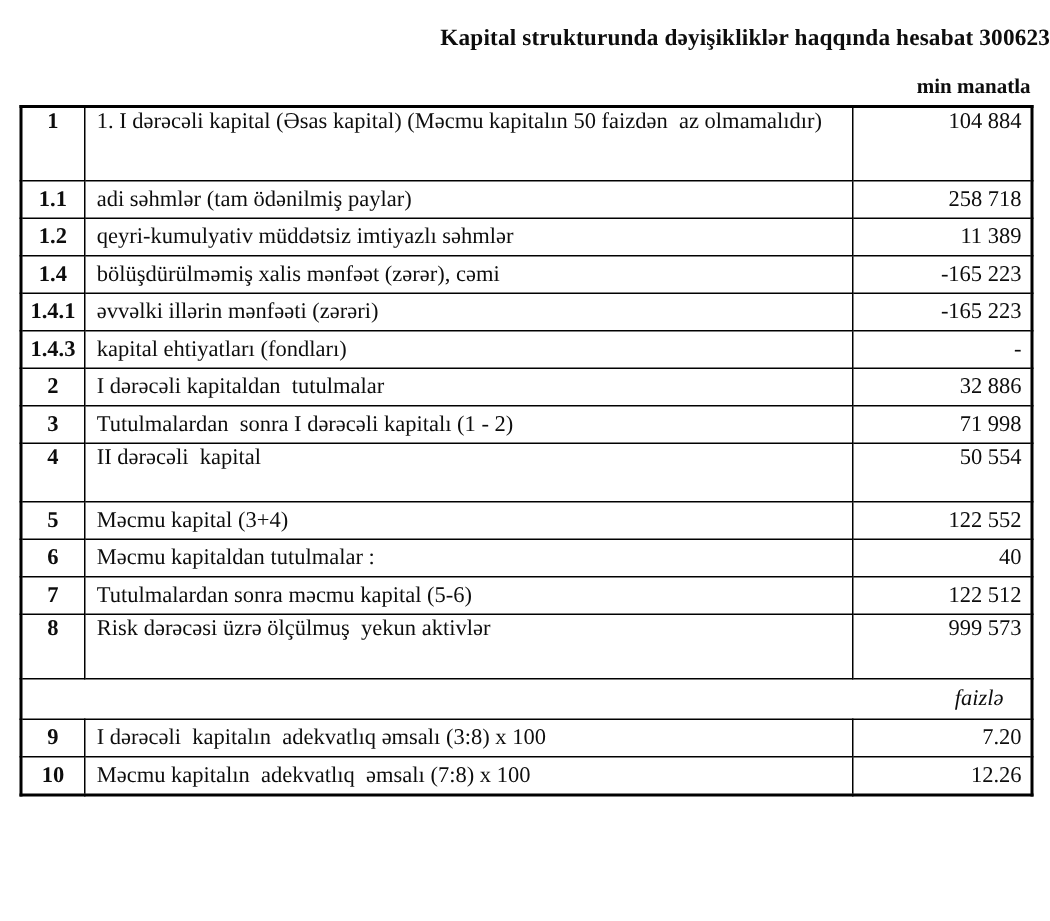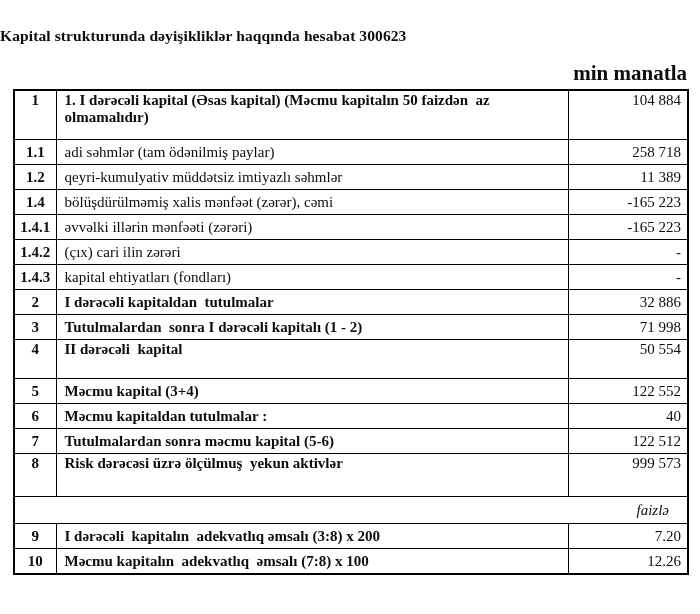--- a/index.html
+++ b/index.html
@@ -4,32 +4,31 @@
 <style>
   html,body{margin:0;padding:0;background:#ffffff;}
   body{
     width:700px;height:614px;
     font-family:"Liberation Serif", serif;
     color:#0d0d0d;
     position:relative;
     overflow:hidden;
   }
   .report-title{
-    padding-top:0;
-    text-align:left;
+    padding-top:17px;
+    text-align:right;
     font-weight:bold;
     font-size:15.5px;
     letter-spacing:0.1px;
-    margin-top:27px;
   }
   .unit-note{
     margin:16px 13px 3px 13px;
     text-align:right;
     font-weight:bold;
-    font-size:21px;
+    font-size:14px;
   }
   table.capital-table{
     margin-left:13px;
     width:674px;
     border-collapse:collapse;
     table-layout:fixed;
     border:2px solid #000;
   }
   col.c-no{width:42px;}
   col.c-label{width:512px;}
@@ -48,21 +47,21 @@
   }
   td.label{
     text-align:left;
     padding-left:8px;
     white-space:pre-wrap;
   }
   td.value{
     text-align:right;
     padding-right:6px;
   }
-  tr.main td.label{font-weight:bold;}
+  tr.main td.label{font-weight:normal;}
   tr.two-line td{height:46px;vertical-align:top;}
   tr.tall-40 td{height:36px;vertical-align:top;}
   tr.tall-43 td{height:40px;vertical-align:top;}
   tr.percent-row td{
     text-align:right;
     font-style:italic;
     font-weight:normal;
     padding-right:18px;
     height:24px;
   }
@@ -100,25 +99,20 @@
       <td class="no">1.4</td>
       <td class="label">bölüşdürülməmiş xalis mənfəət (zərər), cəmi</td>
       <td class="value">-165 223</td>
     </tr>
     <tr class="sub">
       <td class="no">1.4.1</td>
       <td class="label">əvvəlki illərin mənfəəti (zərəri)</td>
       <td class="value">-165 223</td>
     </tr>
     <tr class="sub">
-      <td class="no">1.4.2</td>
-      <td class="label">(çıx) cari ilin zərəri</td>
-      <td class="value">-</td>
-    </tr>
-    <tr class="sub">
       <td class="no">1.4.3</td>
       <td class="label">kapital ehtiyatları (fondları)</td>
       <td class="value">-</td>
     </tr>
     <tr class="main">
       <td class="no">2</td>
       <td class="label">I dərəcəli kapitaldan  tutulmalar</td>
       <td class="value">32 886</td>
     </tr>
     <tr class="main">
@@ -149,21 +143,21 @@
     <tr class="main tall-43">
       <td class="no">8</td>
       <td class="label">Risk dərəcəsi üzrə ölçülmuş  yekun aktivlər</td>
       <td class="value">999 573</td>
     </tr>
     <tr class="percent-row">
       <td colspan="3">faizlə</td>
     </tr>
     <tr class="main">
       <td class="no">9</td>
-      <td class="label">I dərəcəli  kapitalın  adekvatlıq əmsalı (3:8) x 200</td>
+      <td class="label">I dərəcəli  kapitalın  adekvatlıq əmsalı (3:8) x 100</td>
       <td class="value">7.20</td>
     </tr>
     <tr class="main">
       <td class="no">10</td>
       <td class="label">Məcmu kapitalın  adekvatlıq  əmsalı (7:8) x 100</td>
       <td class="value">12.26</td>
     </tr>
   </tbody>
 </table>
 

